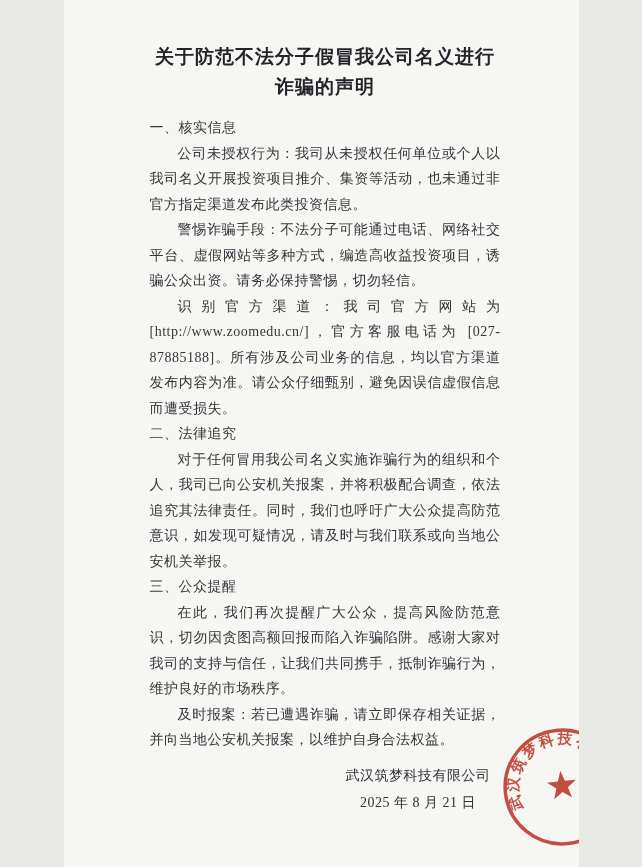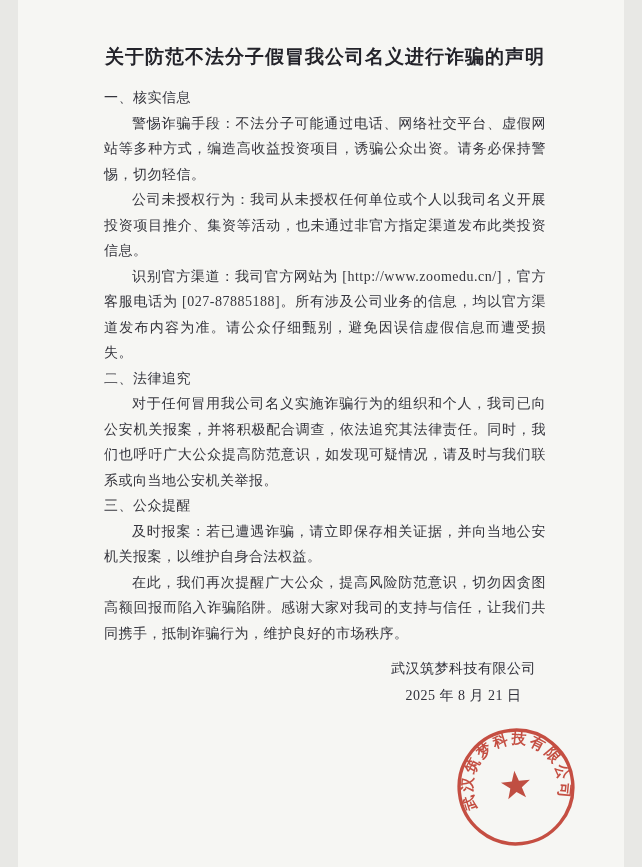--- a/index.html
+++ b/index.html
@@ -3,21 +3,21 @@
 <meta charset="utf-8">
 <style>
   html, body {
     margin: 0;
     padding: 0;
     background: #e8e8e5;
     font-family: "Liberation Serif", "DejaVu Serif", serif;
   }
   .page {
     position: relative;
-    width: 606px;
+    width: 515px;
     height: 867px;
     margin: 0 auto;
     background: #f6f6f3;
     color: #34343c;
     overflow: hidden;
     box-sizing: border-box;
     padding: 42px 78px 0 86px;
   }
   .title {
     margin: 0 0 13px 0;
@@ -72,28 +72,28 @@
   }
 </style>
 </head>
 <body>
 
 <div class="page">
 
   <h1 class="title">关于防范不法分子假冒我公司名义进行诈骗的声明</h1>
 
   <p class="head">一、核实信息</p>
+  <p class="para">公司未授权行为：我司从未授权任何单位或个人以我司名义开展投资项目推介、集资等活动，也未通过非官方指定渠道发布此类投资信息。</p>
   <p class="para">警惕诈骗手段：不法分子可能通过电话、网络社交平台、虚假网站等多种方式，编造高收益投资项目，诱骗公众出资。请务必保持警惕，切勿轻信。</p>
-  <p class="para">公司未授权行为：我司从未授权任何单位或个人以我司名义开展投资项目推介、集资等活动，也未通过非官方指定渠道发布此类投资信息。</p>
   <p class="para">识别官方渠道：我司官方网站为 [http://www.zoomedu.cn/]，官方客服电话为 [027-87885188]。所有涉及公司业务的信息，均以官方渠道发布内容为准。请公众仔细甄别，避免因误信虚假信息而遭受损失。</p>
   <p class="head">二、法律追究</p>
   <p class="para">对于任何冒用我公司名义实施诈骗行为的组织和个人，我司已向公安机关报案，并将积极配合调查，依法追究其法律责任。同时，我们也呼吁广大公众提高防范意识，如发现可疑情况，请及时与我们联系或向当地公安机关举报。</p>
   <p class="head">三、公众提醒</p>
+  <p class="para">在此，我们再次提醒广大公众，提高风险防范意识，切勿因贪图高额回报而陷入诈骗陷阱。感谢大家对我司的支持与信任，让我们共同携手，抵制诈骗行为，维护良好的市场秩序。</p>
   <p class="para">及时报案：若已遭遇诈骗，请立即保存相关证据，并向当地公安机关报案，以维护自身合法权益。</p>
-  <p class="para">在此，我们再次提醒广大公众，提高风险防范意识，切勿因贪图高额回报而陷入诈骗陷阱。感谢大家对我司的支持与信任，让我们共同携手，抵制诈骗行为，维护良好的市场秩序。</p>
 
   <div class="sig-wrap">
     <div class="sig-inner">
       <div class="sig-company">武汉筑梦科技有限公司</div>
       <div class="sig-date">2025 年 8 月 21 日</div>
     </div>
   </div>
 
   <div class="seal">
     <svg width="132" height="132" viewBox="0 0 130 130">

